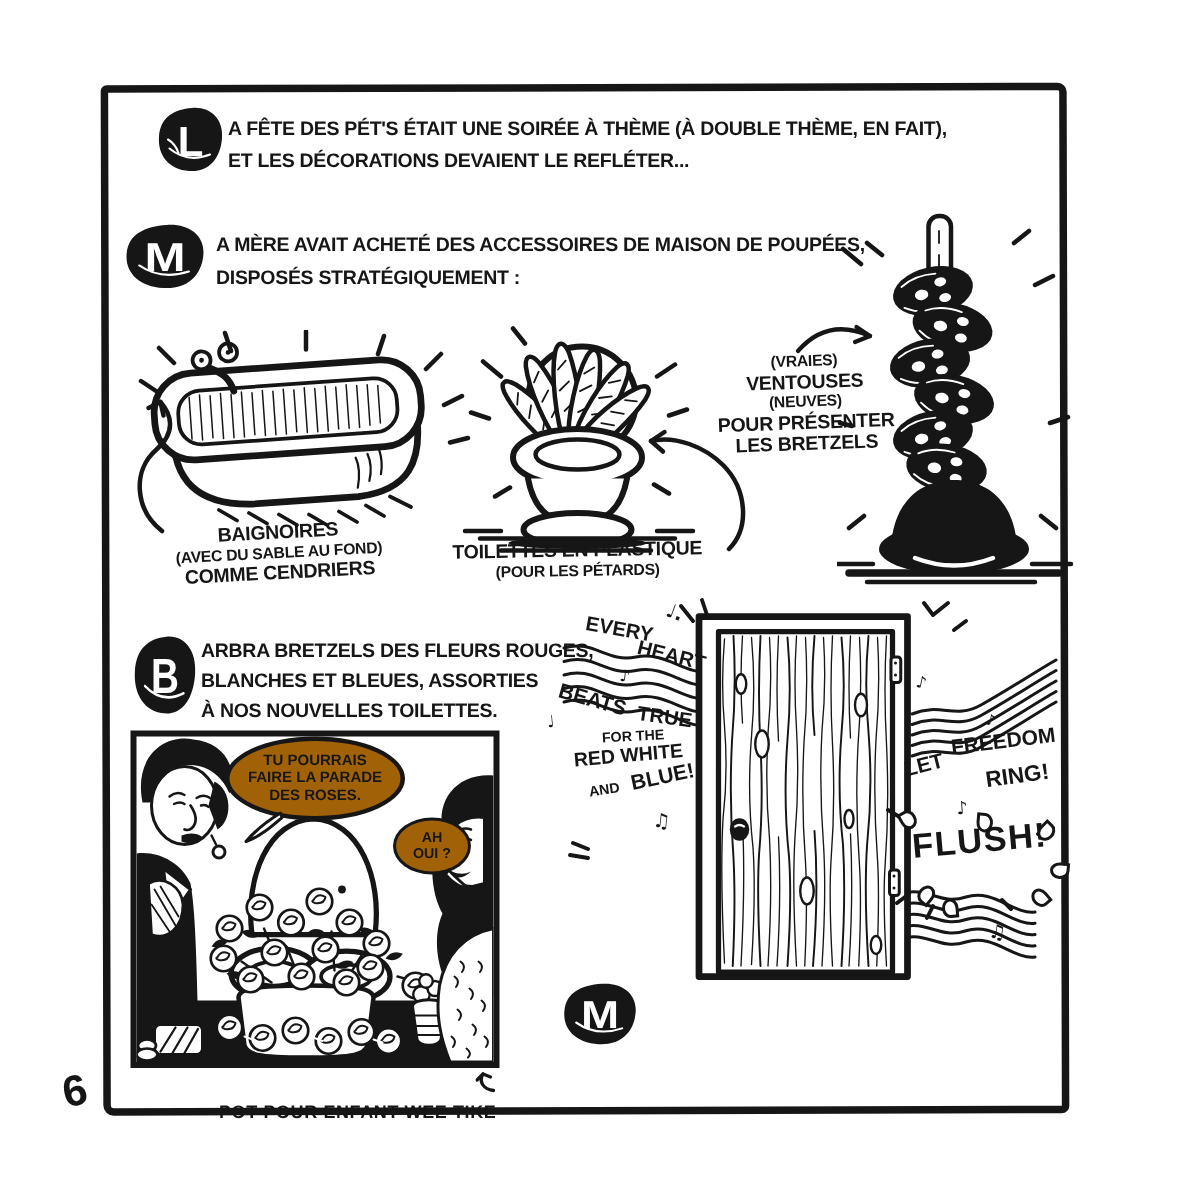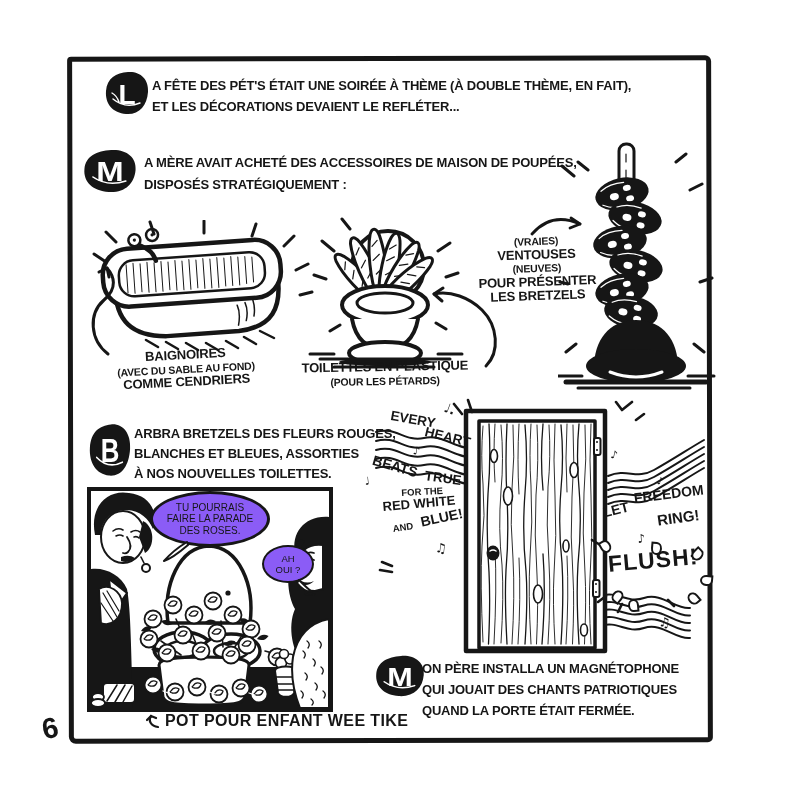--- a/index.html
+++ b/index.html
@@ -7,26 +7,26 @@
   .stage{position:relative;width:800px;height:800px;background:#fff;}
   .abs{position:absolute;}
   .frame{position:absolute;left:68px;top:56px;width:644px;height:687px;border:5px solid #161616;border-radius:4px 6px 5px 7px;transform:rotate(-0.15deg);box-sizing:border-box;}
   .pagenum{position:absolute;left:42px;top:712px;font-size:29px;font-weight:700;transform:rotate(-12deg);}
   .txt{position:absolute;font-weight:700;white-space:pre-line;letter-spacing:-0.2px;font-size:13px;line-height:21px;}
   .initial{position:absolute;}
   .initial svg{display:block;}
   .cap{position:absolute;font-weight:700;text-align:center;}
   .cap .ln{font-size:13px;line-height:14.5px;letter-spacing:-0.2px;}
   .cap .sm{font-size:10.5px;line-height:12.5px;letter-spacing:-0.2px;}
-  .bubble{position:absolute;background:#8b5cf6;border:3px solid #161616;border-radius:50%;display:flex;align-items:center;justify-content:center;text-align:center;font-weight:400;font-size:10px;line-height:11.5px;white-space:pre-line;z-index:5;box-sizing:border-box;}
+  .bubble{position:absolute;background:#a16207;border:3px solid #161616;border-radius:50%;display:flex;align-items:center;justify-content:center;text-align:center;font-weight:700;font-size:10px;line-height:11.5px;white-space:pre-line;z-index:5;box-sizing:border-box;}
   .tail{position:absolute;z-index:6;}
   .ly{position:absolute;font-weight:700;transform-origin:left top;white-space:nowrap;z-index:4;}
   .note{position:absolute;font-family:"DejaVu Sans",sans-serif;font-weight:700;transform-origin:left top;z-index:4;}
   .drop{position:absolute;width:7px;height:9px;border:2px solid #161616;background:#fff;border-radius:0 55% 55% 55%;z-index:4;}
-  .footer-cap{position:absolute;left:146px;top:712px;display:flex;align-items:flex-start;gap:5px;font-weight:700;font-size:16px;letter-spacing:0.4px;}
+  .footer-cap{position:absolute;left:146px;top:712px;display:flex;align-items:flex-end;gap:5px;font-weight:700;font-size:12px;letter-spacing:0.4px;flex-direction:column;}
   svg .s{stroke:#161616;fill:none;stroke-linecap:round;stroke-linejoin:round;}
   svg .f{fill:#161616;stroke:none;}
   svg .w{fill:#ffffff;stroke:#161616;stroke-linecap:round;stroke-linejoin:round;}
   svg .ws{stroke:#ffffff;fill:none;stroke-linecap:round;}
   svg text{font-family:"Liberation Sans",sans-serif;}
 </style>
 </head>
 <body>
 
 <div class="stage">
@@ -409,17 +409,14 @@
   <div class="drop" style="left:612px;top:590px;transform:rotate(-140deg);"></div>
   <div class="drop" style="left:628px;top:599px;transform:rotate(175deg);"></div>
 
   <div class="initial" style="left:374px;top:654px;">
     <svg width="52" height="44" viewBox="0 0 46 46" preserveAspectRatio="none">
       <path class="f" d="M24 2 C36 1 45 9 44 22 C43 36 35 45 22 44 C9 43 1 34 2 21 C3 8 12 3 24 2 Z"></path>
       <path class="ws" stroke-width="1.4" d="M9 29 q12 10 27 4"></path>
       <text x="23" y="33" text-anchor="middle" font-size="27" font-weight="bold" fill="#fff">M</text>
     </svg>
   </div>
-  <div class="txt" style="left:422px;top:658px;line-height:21px;">ON PÈRE INSTALLA UN MAGNÉTOPHONE
-QUI JOUAIT DES CHANTS PATRIOTIQUES
-QUAND LA PORTE ÉTAIT FERMÉE.</div>
 
 </div>
 
 </body></html>

